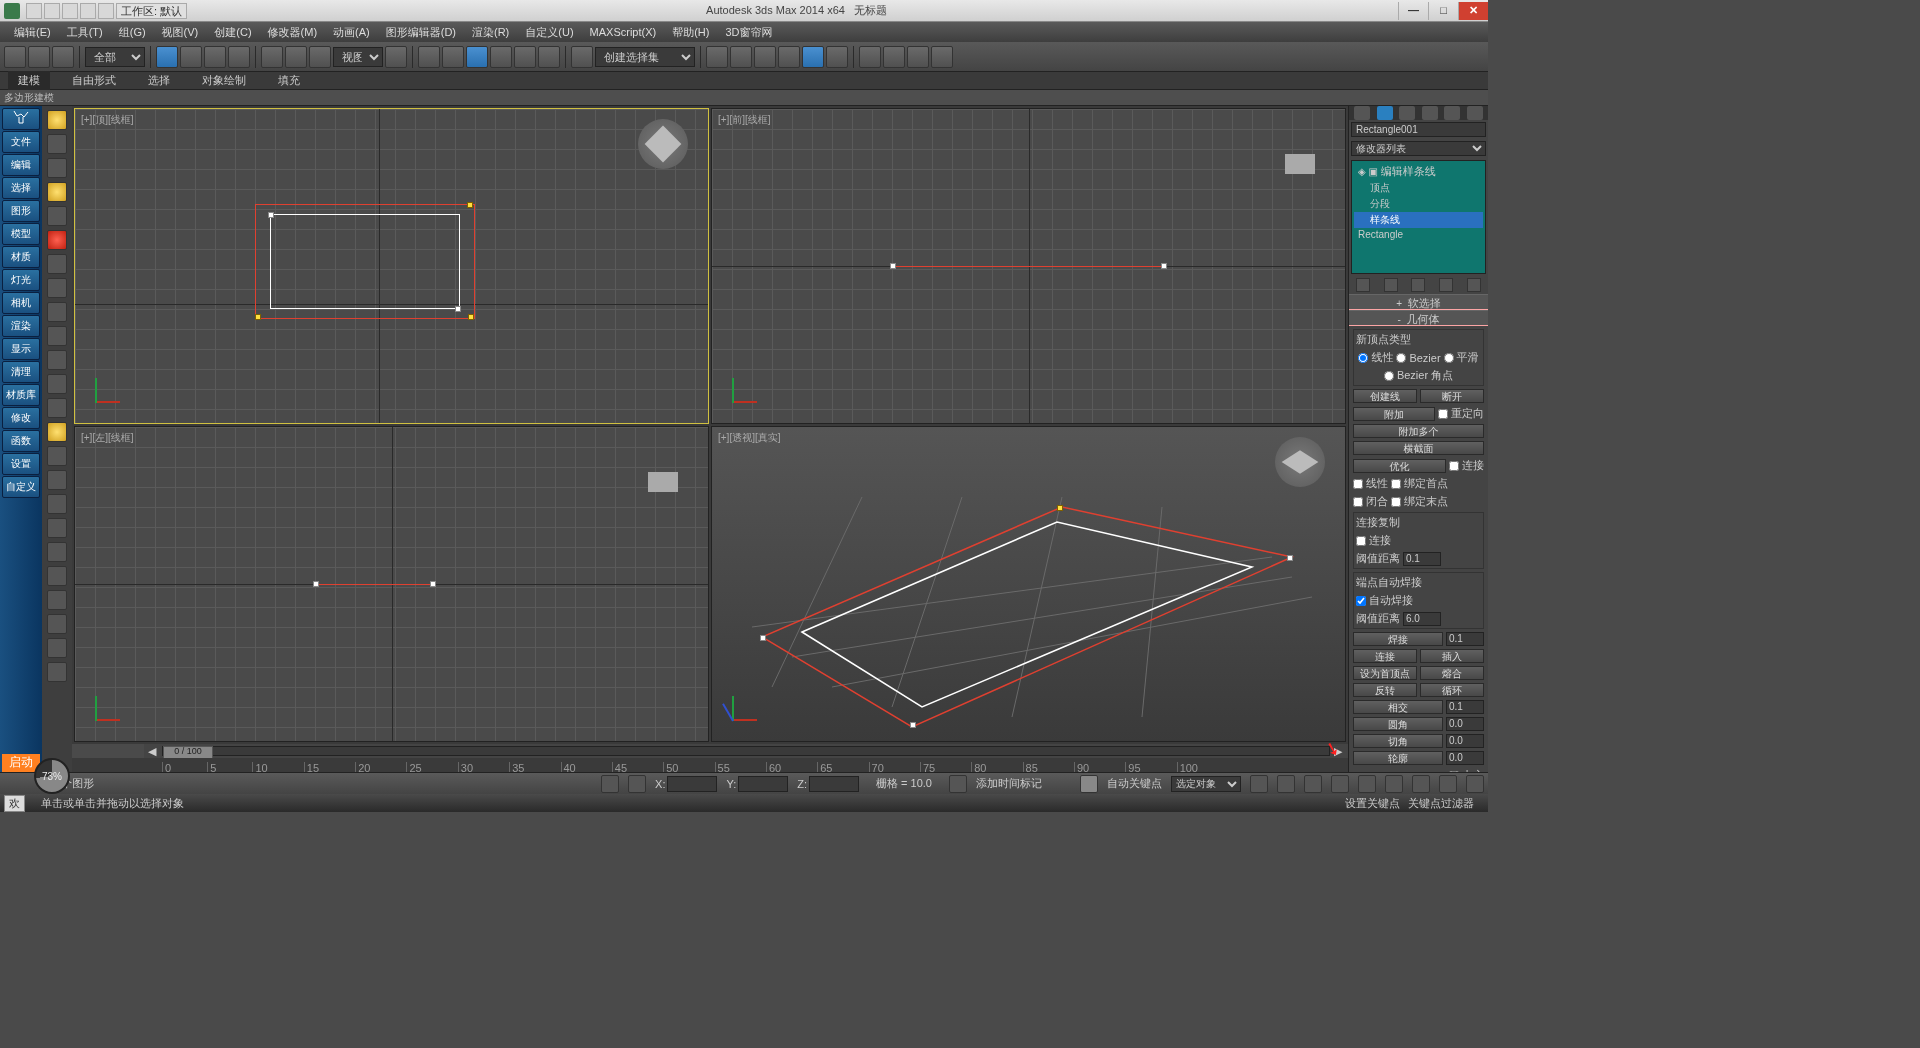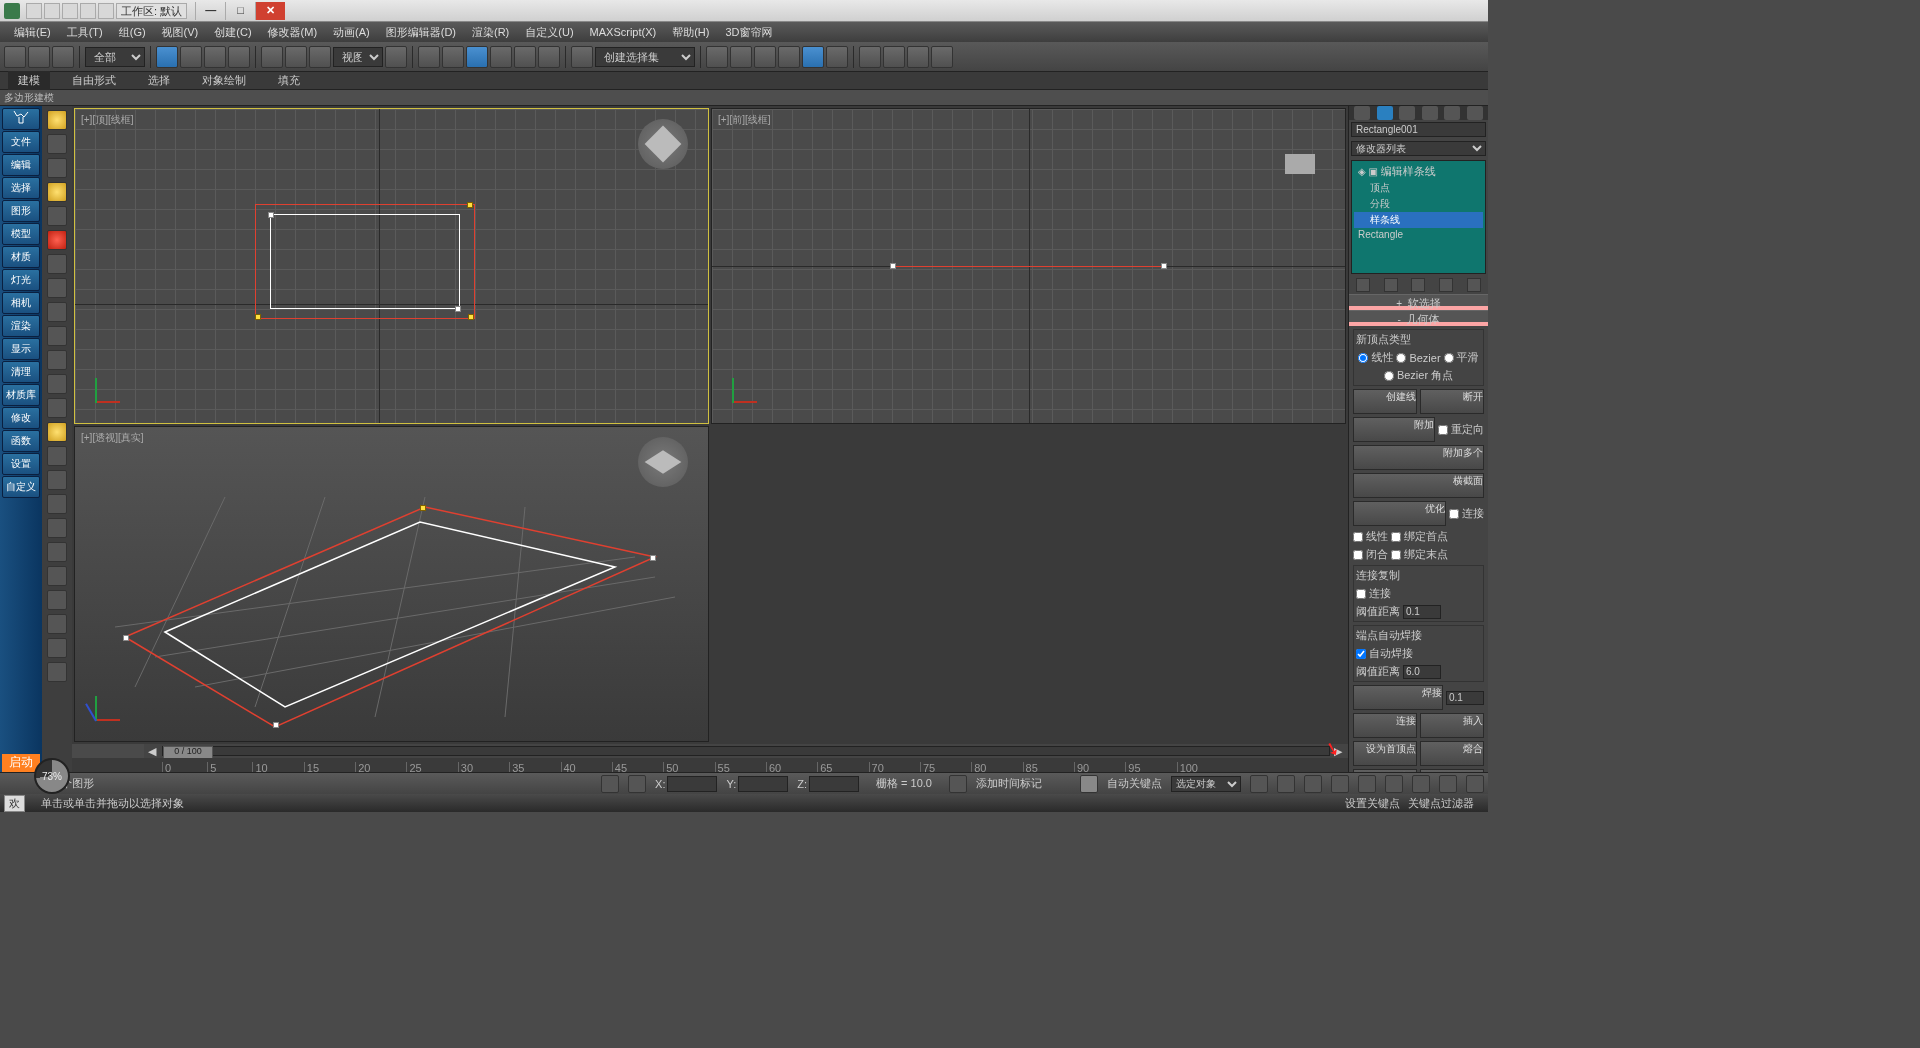--- a/index.html
+++ b/index.html
@@ -58,24 +58,24 @@
 .rp-name { height:16px; background:#3a3a3a; padding:1px 4px; color:#ccc; font-size:10px; border:1px solid #222; margin:2px;}
 .rp-sel { height:16px; margin:2px; display:flex;}
 .rp-sel select { flex:1; background:#3a3a3a; color:#ccc; border:1px solid #222; font-size:10px;}
 .rp-stack { background:#0f766e; margin:2px; border:1px solid #222; padding:2px;}
 .rp-stack .item { padding:1px 4px 1px 16px; color:#ccc; font-size:10px;}
 .rp-stack .item.sel { background:#2a70c0; color:#fff;}
 .rp-stack .item.hdr { padding-left:4px;}
 .rp-tools { height:18px; background:#444; display:flex; justify-content:space-around; align-items:center; margin:2px 0;}
 .rp-tools span { width:14px; height:14px; background:#555; border:1px solid #333;}
 .rp-roll { background:#444;}
-.rp-roll .hdr { height:16px; background:#555; text-align:center; color:#ccc; font-size:10px; line-height:16px; border-top:1px solid #666; border-bottom:4px solid #fca5a5;}
+.rp-roll .hdr { height:16px; background:#555; text-align:center; color:#ccc; font-size:10px; line-height:16px; border-top:1px solid #666; border-bottom:1px solid #fca5a5;}
 .rp-roll .body { padding:3px 4px; display:flex; flex-direction:column; gap:3px;}
 .rp-roll .row { display:flex; align-items:center; gap:3px; font-size:10px; color:#ccc;}
-.rp-roll .pbtn { flex:1; height:25px; background:linear-gradient(#606060,#484848); border:1px solid #2a2a2a; text-align:right; line-height:14px; font-size:10px; color:#ddd; border-radius:0;}
+.rp-roll .pbtn { flex:1; height:14px; background:linear-gradient(#606060,#484848); border:1px solid #2a2a2a; text-align:center; line-height:14px; font-size:10px; color:#ddd; border-radius:0;}
 .rp-roll .spin { width:38px; height:14px; background:#3a3a3a; border:1px solid #222; color:#ccc; text-align:left; padding-left:2px; font-size:10px; line-height:12px;}
 .rp-roll input[type=checkbox],.rp-roll input[type=radio]{ width:10px; height:10px;}
 .statusbar { position:absolute; bottom:18px; left:0; right:0; height:22px; background:linear-gradient(#5a5a5a,#444444); display:flex; align-items:center; padding:0 4px; gap:9px; border-top:1px solid #222;}
 .statusbar .coord { display:flex; align-items:center; gap:2px; font-size:10px; color:#ccc;}
 .statusbar .coord input { width:50px; height:16px; background:#3a3a3a; border:1px solid #222; color:#ccc; font-size:10px;}
 .statusbar .sbtn { width:18px; height:18px; background:#555; border:1px solid #333; border-radius:2px;}
 .statusbar select { height:16px; background:#3a3a3a; color:#ccc; border:1px solid #222; font-size:10px;}
 .timeline { height:14px; background:#3a3a3a; display:flex; align-items:center; position:relative;}
 .timeline .ticks { position:absolute; left:90px; right:150px; height:14px; display:flex; justify-content:space-between; align-items:flex-end; color:#999; font-size:9px;}
 .timeline .ticks span { border-left:1px solid #666; padding-left:2px; height:10px;}
@@ -91,20 +91,23 @@
 
 <div class="titlebar">
   <div class="logo"></div>
   <div class="qat">
     <span></span>
     <span></span>
     <span></span>
     <span></span>
     <span></span>
     <span style="width:auto;padding:0 4px;line-height:14px;color:#333;background:#e0e0e0;">工作区: 默认</span>
+  </div>
+  <div class="title">
+    <span>Autodesk 3ds Max  2014 x64</span>&nbsp;&nbsp;&nbsp;<span>无标题</span>
   </div>
   <div class="winbtns">
     <span>—</span>
     <span>□</span>
     <span class="close">✕</span>
   </div>
 </div>
 
 <div class="menubar" id="menubar">
     <span>编辑(E)</span>
@@ -260,20 +263,36 @@
         <div class="handle w" style="right:178px;top:calc(50% - 3px);"></div>
         <div class="viewcube" style="top:30px;right:20px;background:none;">
             <div style="width:30px;height:20px;background:#aaa;"></div>
           </div>
         <div class="origin">
             <div class="xr"></div>
             <div class="yg"></div>
           </div>
       </div>
 
+      <div class="vp">
+        <div class="grid"></div>
+        <div class="axis-x" style="top:50%;"></div>
+          <div class="axis-y" style="left:50%;"></div>
+        <div class="label">[+][左][线框]</div>
+        <div style="position:absolute;top:50%;left:240px;width:120px;height:1px;background:#e04030;"></div>
+        <div class="handle w" style="left:238px;top:calc(50% - 3px);"></div>
+        <div class="handle w" style="left:355px;top:calc(50% - 3px);"></div>
+        <div class="viewcube" style="top:30px;right:20px;background:none;">
+            <div style="width:30px;height:20px;background:#aaa;"></div>
+          </div>
+        <div class="origin">
+            <div class="xr"></div>
+            <div class="yg"></div>
+          </div>
+      </div>
 
       <div class="vp" style="background:linear-gradient(#555,#3a3a3a);">
         <div class="label">[+][透视][真实]</div>
         <svg style="position:absolute;inset:0;width:100%;height:100%;">
           <g stroke="#6a6a6a" stroke-width="1">
             <line x1="40" y1="200" x2="560" y2="130"></line>
               <line x1="80" y1="230" x2="580" y2="150"></line>
               <line x1="120" y1="260" x2="600" y2="170"></line>
             <line x1="150" y1="70" x2="60" y2="260"></line>
               <line x1="250" y1="70" x2="180" y2="280"></line>

